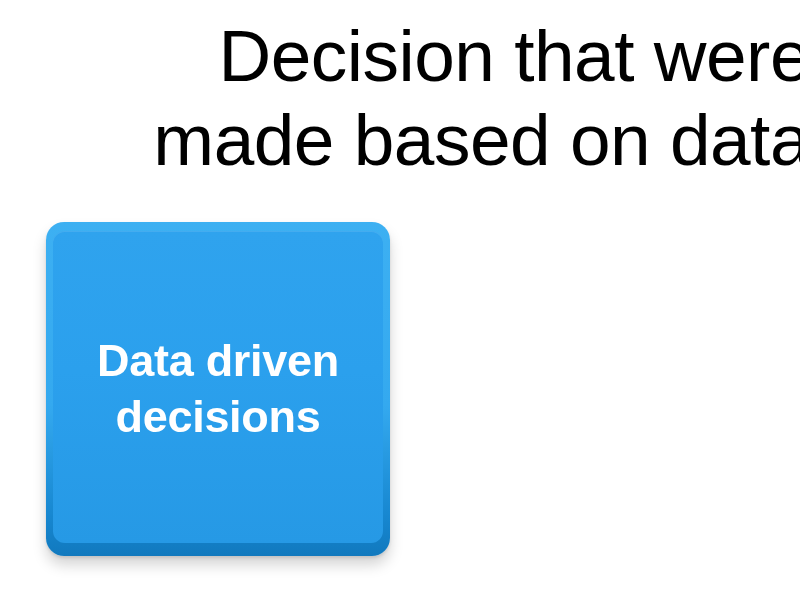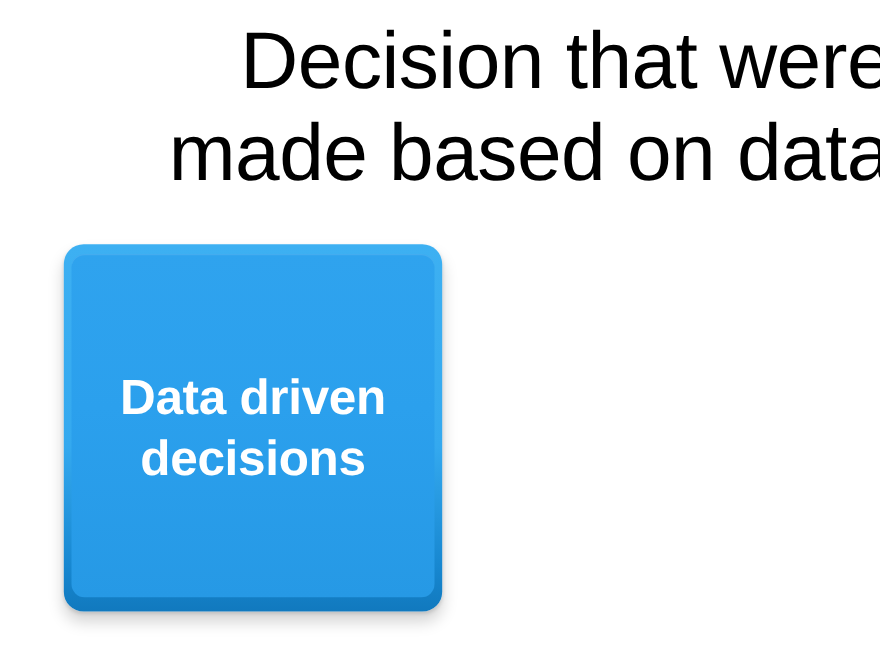--- a/index.html
+++ b/index.html
@@ -42,21 +42,21 @@
     font-weight: 400;
     color: #000000;
     letter-spacing: -0.5px;
     padding: 0 12px;
     white-space: normal;
   }
 
   
   #cards-row {
     position: absolute;
-    left: 12px;
+    left: 0;
     top: 220px;
     width: 643px;
     height: 340px;
   }
 
   .answer-card {
     position: absolute;
     top: 2px;
     width: 344px;
     height: 334px;

